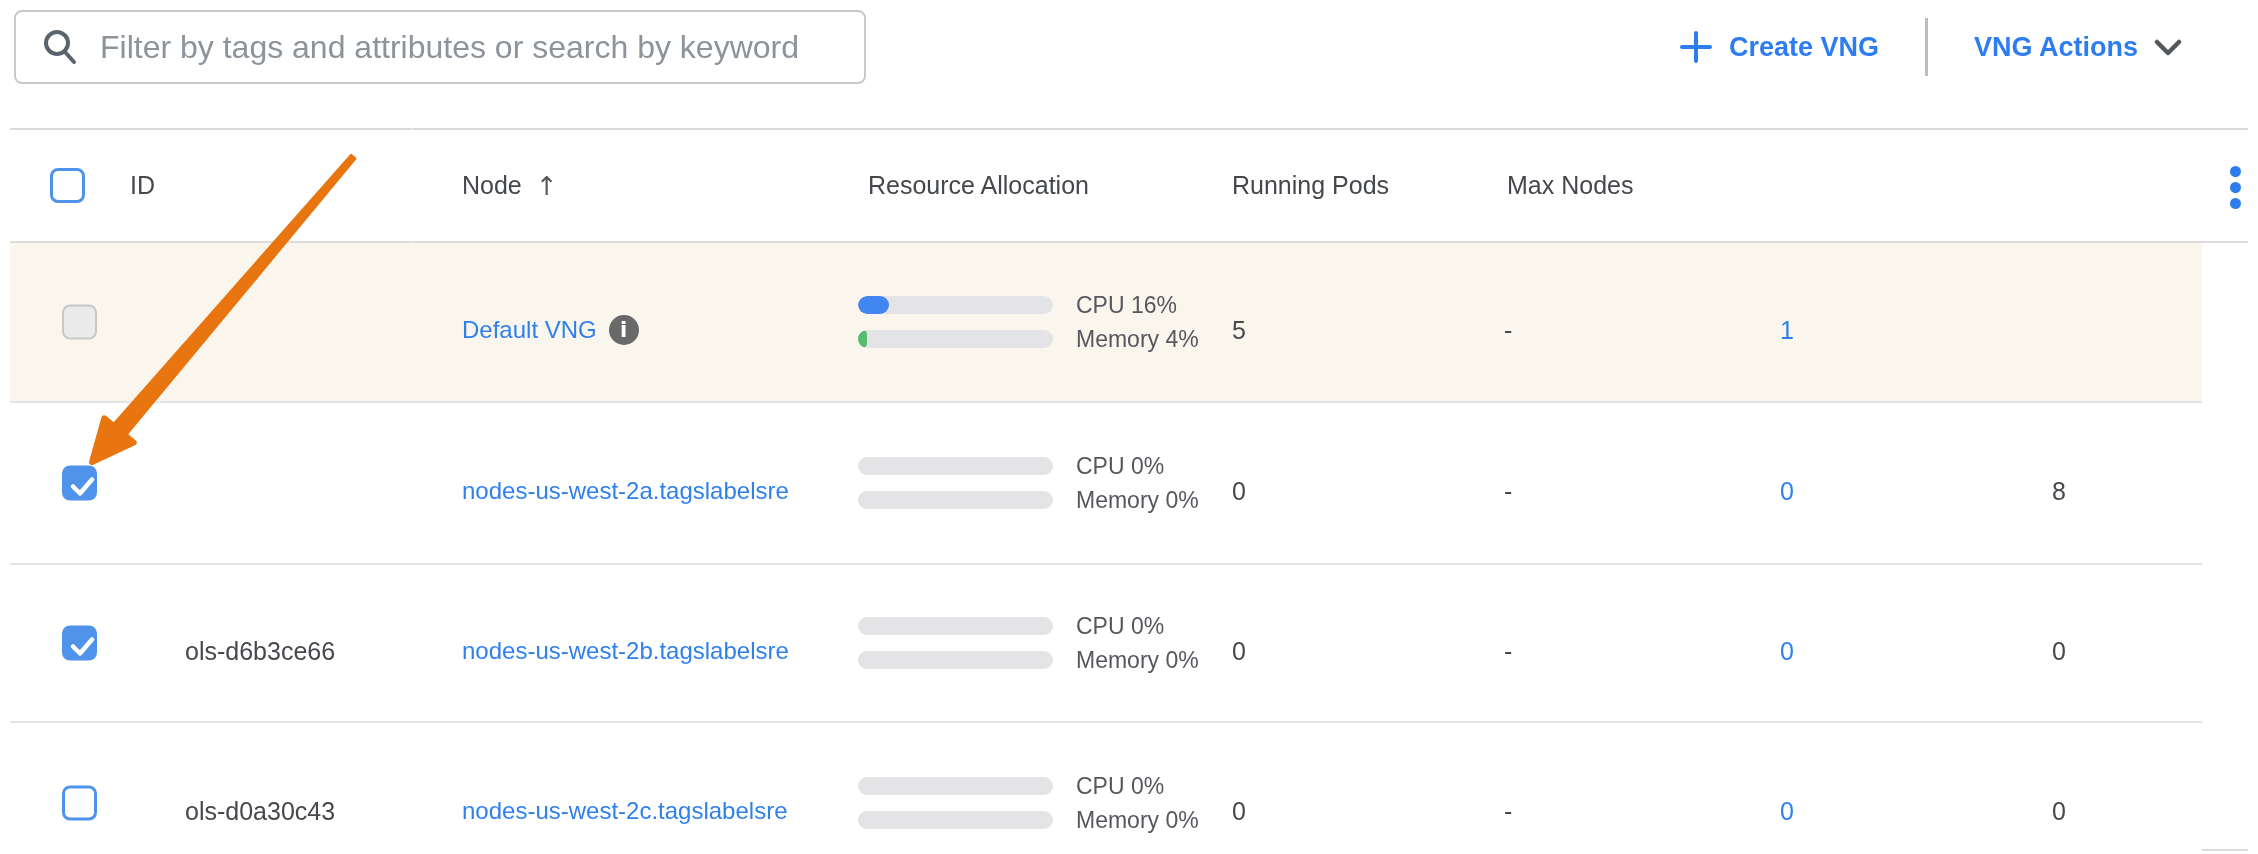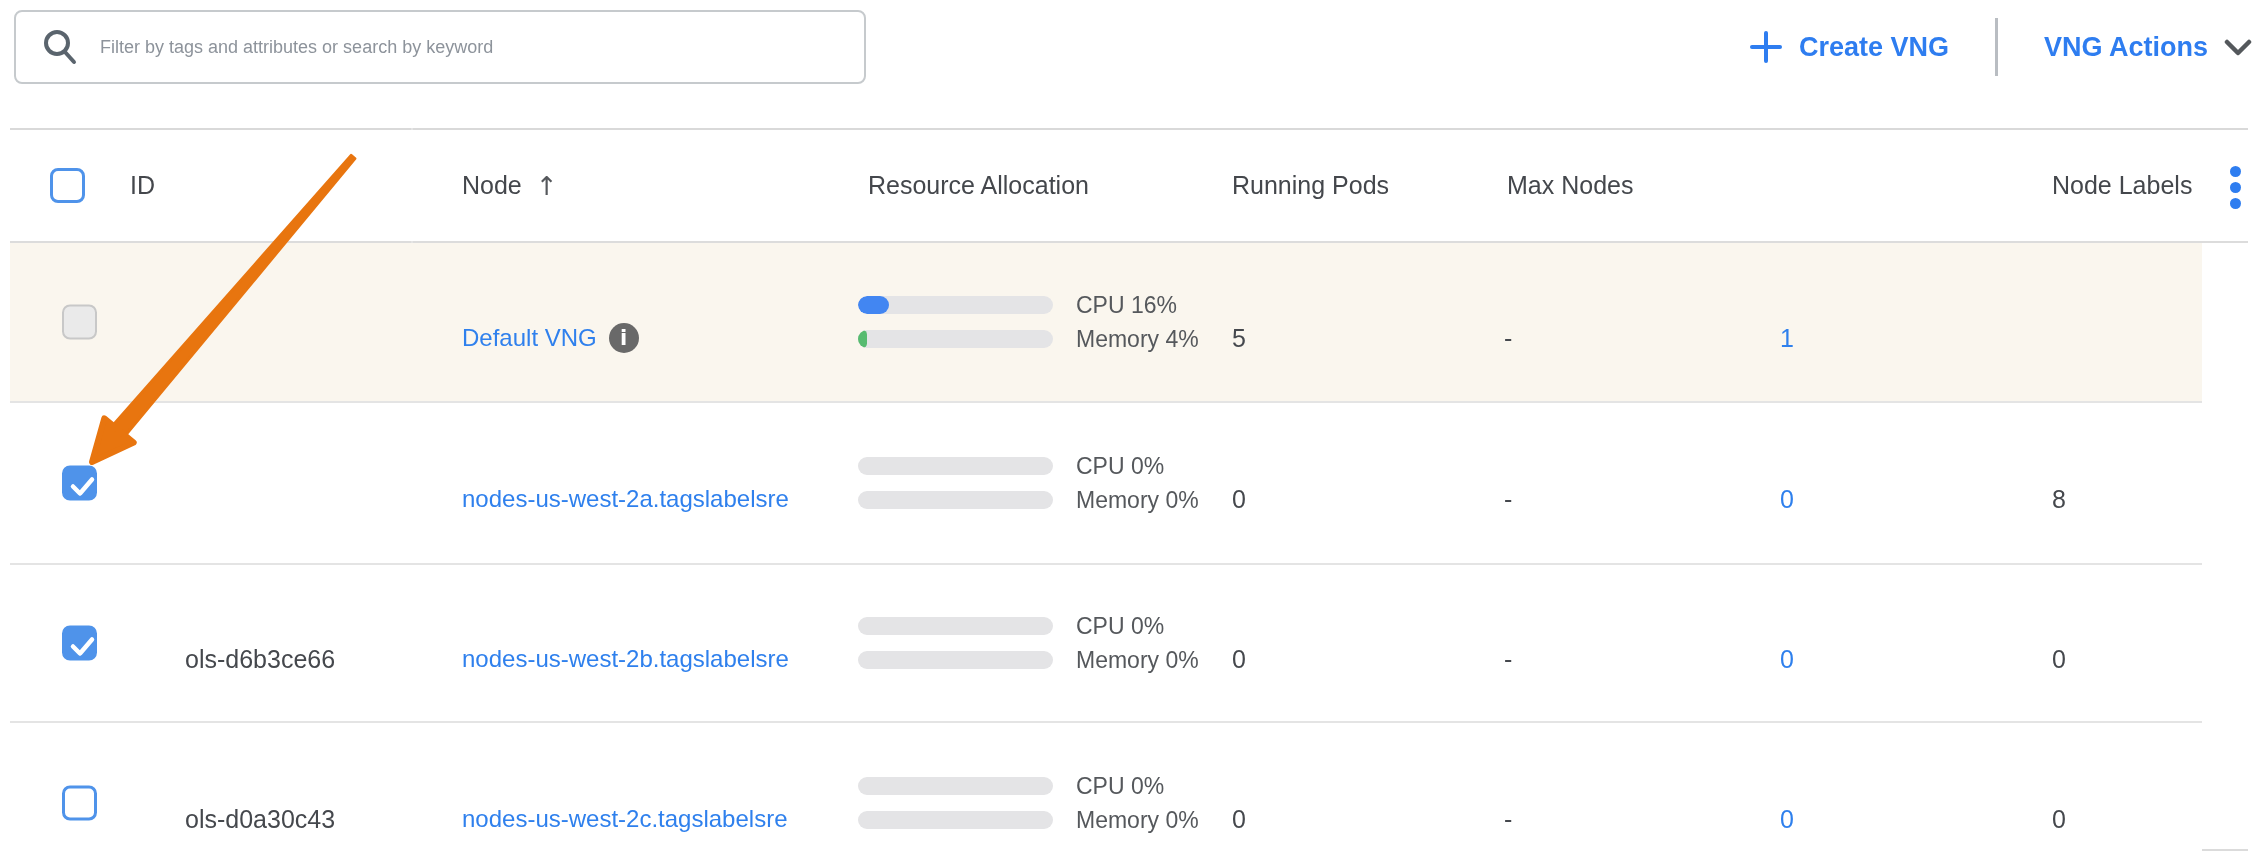--- a/index.html
+++ b/index.html
@@ -9,30 +9,30 @@
   }
   
   .search-box{
     position:absolute;left:14px;top:10px;width:852px;height:74px;
     border:2px solid #c6cacd;border-radius:8px;background:#fff;
     display:flex;align-items:center;box-sizing:border-box;
   }
   .search-box svg{margin-left:24px;flex:0 0 auto;}
   .search-input{
     border:none;outline:none;flex:1;margin-left:18px;margin-right:16px;
-    font-family:"Liberation Sans",sans-serif;font-size:18px;color:#45484d;background:transparent;
+    font-family:"Liberation Sans",sans-serif;font-size:32px;color:#45484d;background:transparent;
   }
   .search-input::placeholder{color:#8d939b;opacity:1;}
   .top-actions{position:absolute;right:0;top:10px;height:74px;display:flex;align-items:center;}
   .btn-link{
     display:flex;align-items:center;gap:16px;border:none;background:none;cursor:pointer;
     font-family:"Liberation Sans",sans-serif;font-size:27px;font-weight:700;color:#2e7df0;
   }
   .vdivider{width:3px;height:58px;background:#b9bdc2;margin:0 40px;}
-  .top-actions{}
+  .top-actions{padding-right:70px;}
   
   .hline{position:absolute;background:#dcdcdc;height:2px;}
   .col-line{position:absolute;left:411px;top:128px;width:2px;height:721px;background:#e4e4e4;}
   .htick{position:absolute;top:158px;width:2px;height:58px;background:#cfcfcf;}
   .kebab{position:absolute;left:2230px;top:166px;display:flex;flex-direction:column;gap:5px;cursor:pointer;}
   .kebab i{width:11px;height:11px;border-radius:50%;background:#2e7df0;}
   
   .thead{position:absolute;left:10px;top:130px;width:2192px;height:111px;background:#fff;}
   .hcell{position:absolute;top:0;height:100%;display:flex;align-items:center;
          font-size:25px;color:#44474c;white-space:nowrap;}
@@ -41,21 +41,21 @@
   .cb{width:35px;height:35px;border-radius:8px;box-sizing:border-box;position:relative;cursor:pointer;}
   .cb svg{position:absolute;left:0;top:0;display:none;}
   .cb-unchecked{background:#fff;border:3px solid #4f93ea;}
   .cb-checked{background:#4f93ea;border:3px solid #4f93ea;}
   .cb-checked svg{display:block;}
   .cb-disabled{background:#eaeaea;border:2px solid #c8c8c8;cursor:default;}
   
   .trow{position:absolute;left:10px;width:2192px;background:#fff;border-bottom:2px solid #e4e4e4;box-sizing:border-box;}
   .trow.highlight{background:#faf6ee;}
   .rowcb{position:absolute;left:52px;top:50%;transform:translateY(-50%);}
-  .cell{position:absolute;top:16px;height:100%;display:flex;align-items:center;font-size:25px;color:#45484d;white-space:nowrap;text-align:center;}
+  .cell{position:absolute;top:8px;height:100%;display:flex;align-items:center;font-size:25px;color:#45484d;white-space:nowrap;text-align:center;}
   .c-id{left:175px;}
   .c-name{left:452px;max-width:372px;overflow:hidden;}
   .c-name a{color:#2f80ed;text-decoration:none;cursor:pointer;font-size:24px;}
   .info-badge{width:30px;height:30px;border-radius:50%;background:#696969;color:#fff;
     display:none;align-items:center;justify-content:center;
     font-family:"DejaVu Sans",sans-serif;font-size:21px;font-weight:700;margin-left:12px;flex:0 0 auto;}
   .has-info .info-badge{display:flex;}
   .c-pods{left:1222px;}
   .c-max{left:1494px;}
   .c-count{left:1770px;}
@@ -133,23 +133,20 @@
     </div>
     <div class="hcell" style="left:858px;justify-content:center;">
         <span>Resource Allocation</span>
       </div>
     <div class="hcell" style="left:1222px;">
         <span>Running Pods</span>
       </div>
     <div class="hcell" style="left:1497px;">
         <span>Max Nodes</span>
       </div>
-    <div class="hcell" style="left:2042px;">
-        <span>Node Labels</span>
-      </div>
   </div>
 
   <div id="rows-host">
       <div class="trow highlight" style="top: 243px; height: 160px;">
     <div class="cb rowcb cb-disabled">
       
     </div>
     <div class="cell c-id">
           <span></span>
         </div>

